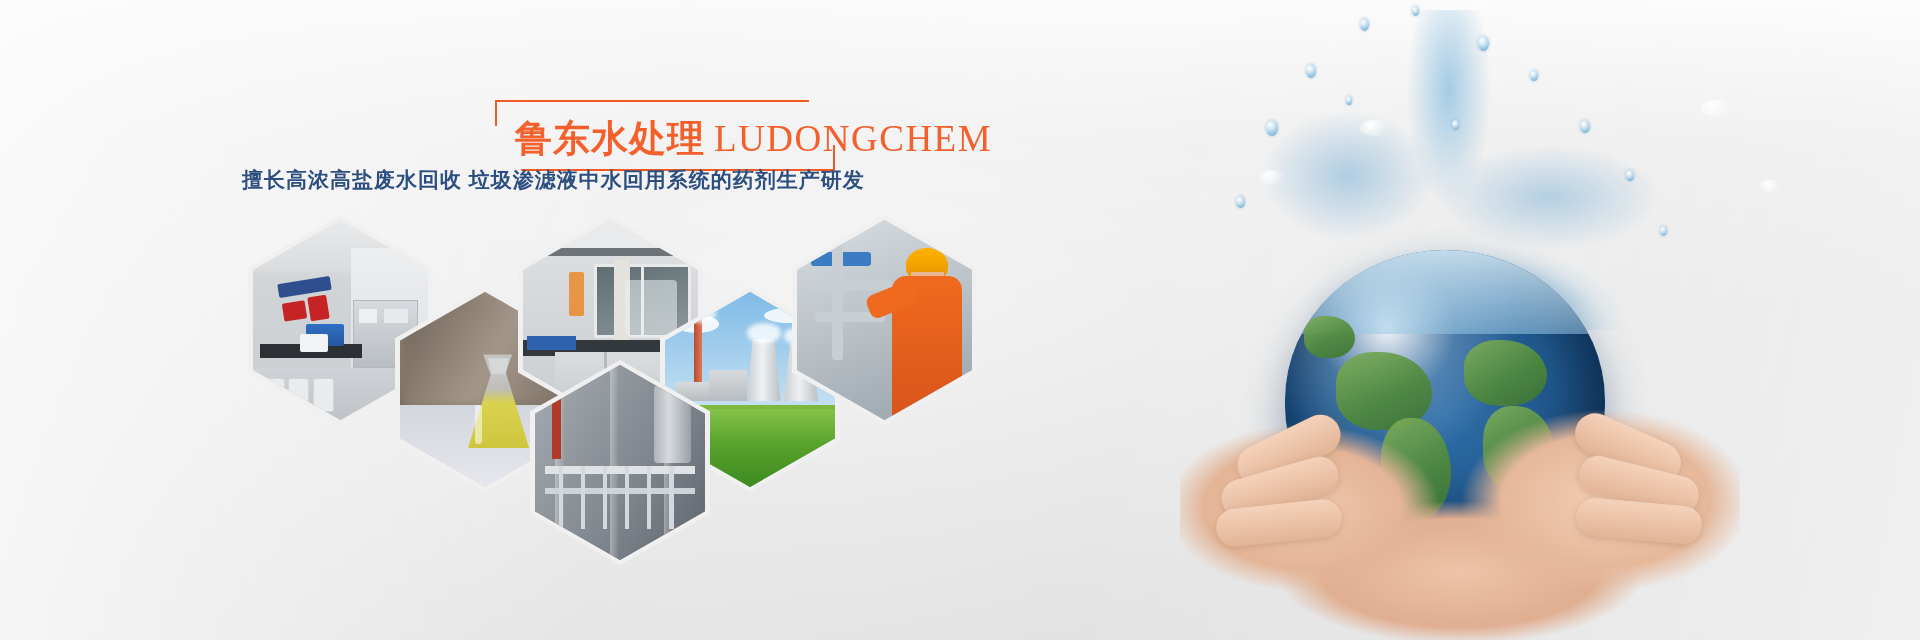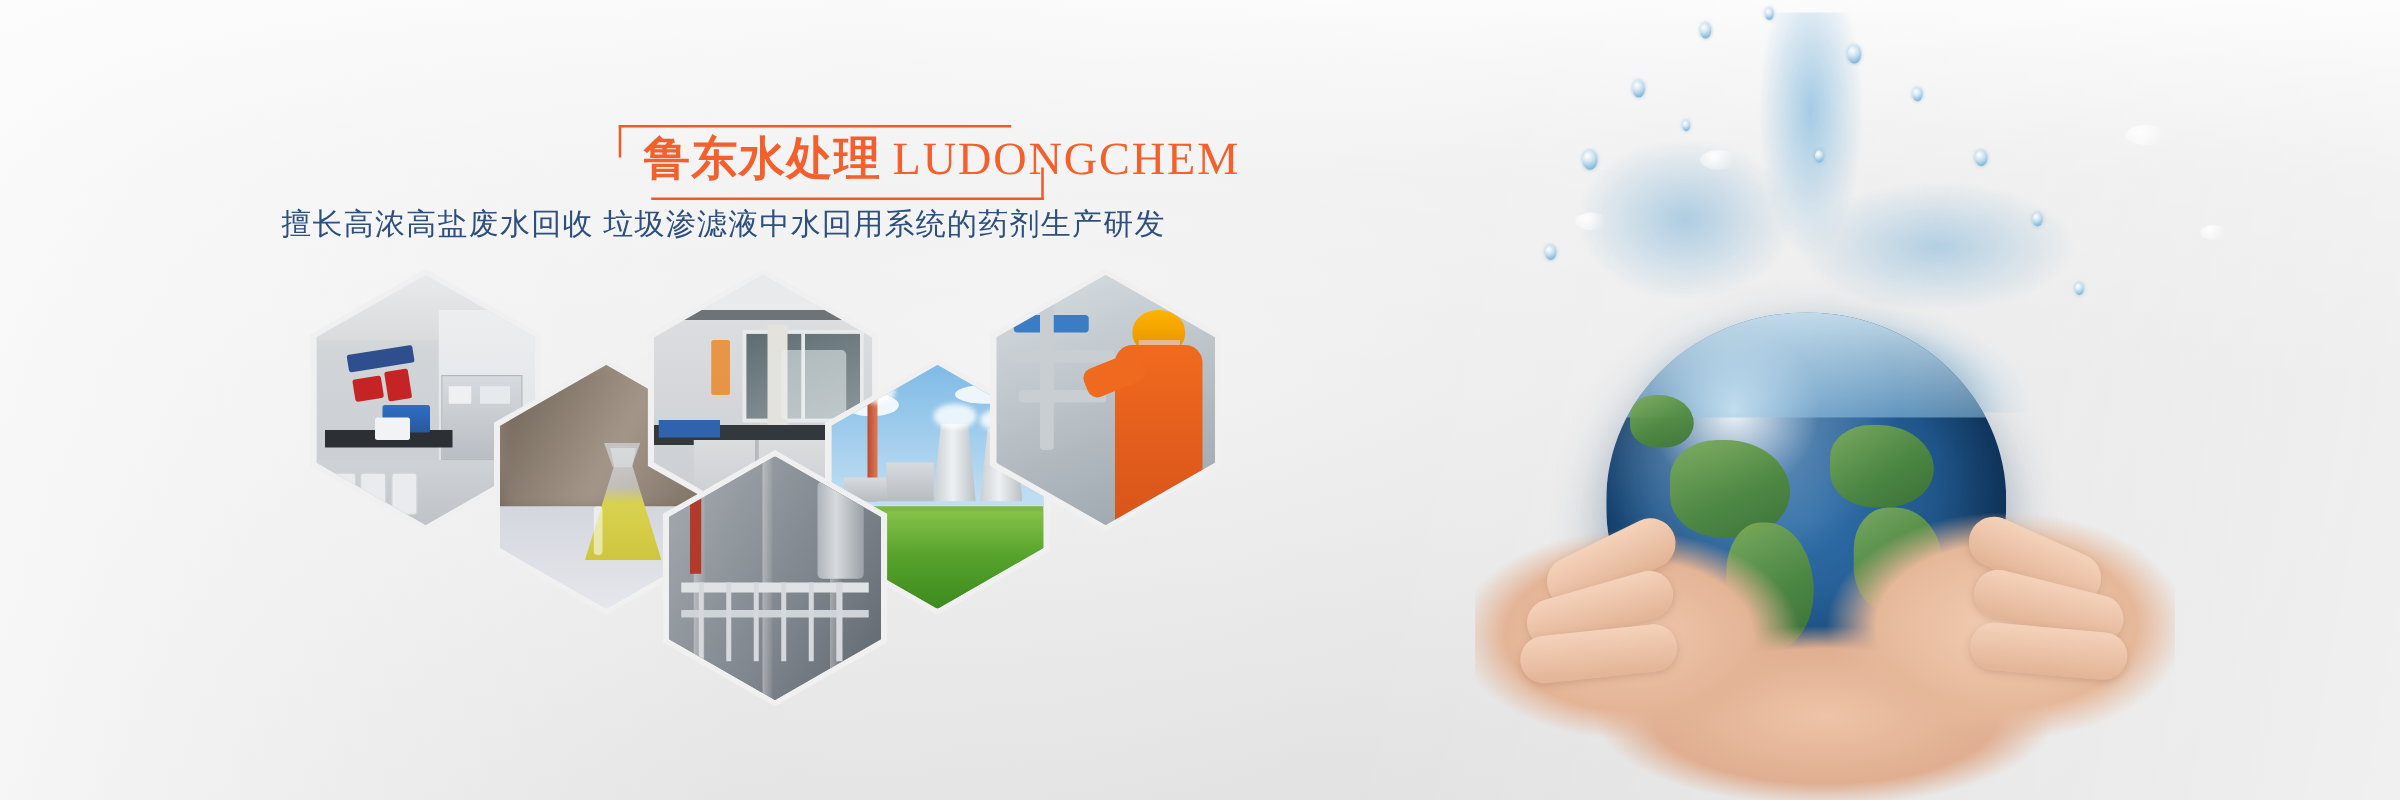--- a/index.html
+++ b/index.html
@@ -24,21 +24,21 @@
     position:absolute;inset:0;
     background:linear-gradient(100deg, rgba(252,252,252,.9) 0%, rgba(240,240,240,.2) 34%, rgba(255,255,255,0) 58%, rgba(255,255,255,.55) 100%);
     pointer-events:none;
   }
 
   
   .headline{
     position:absolute;left:495px;top:100px;width:340px;
   }
   .frame{
-    position:relative;padding:2px 16px 4px 16px;
+    position:relative;padding:13px 16px 4px 16px;
   }
   .frame:before{
     content:"";position:absolute;left:0;top:0;width:314px;height:0;
     border-top:2px solid #ef5a25;
   }
   .frame:after{
     content:"";position:absolute;left:0;top:0;width:0;height:26px;
     border-left:2px solid #ef5a25;
   }
   .frame .br-b{
@@ -52,25 +52,26 @@
   .title{
     font-family:"Liberation Serif", serif;
     font-size:37px;line-height:48px;white-space:nowrap;
     color:#f4602c;letter-spacing:.5px;font-weight:400;
     padding:2px 4px 4px 4px;
   }
   .title .cn{font-weight:700;letter-spacing:1px;}
   .title .en{letter-spacing:1.5px;margin-left:9px;}
 
   .subtitle{
-    position:absolute;left:225px;top:160px;
+    position:absolute;left:242px;top:160px;
     font-family:"Liberation Sans", sans-serif;
-    font-size:24px;line-height:40px;white-space:nowrap;
+    font-size:21px;line-height:40px;white-space:nowrap;
     color:#2d4f80;letter-spacing:1px;
     text-shadow:0 1px 1px rgba(255,255,255,.6);
+    font-weight:bold;
   }
 
   
   .hexes{position:absolute;left:230px;top:215px;width:740px;height:310px;}
   .hex{
     position:absolute;
     -webkit-clip-path:polygon(50% 0%,100% 25%,100% 75%,50% 100%,0% 75%,0% 25%);
     clip-path:polygon(50% 0%,100% 25%,100% 75%,50% 100%,0% 75%,0% 25%);
     overflow:hidden;
   }

